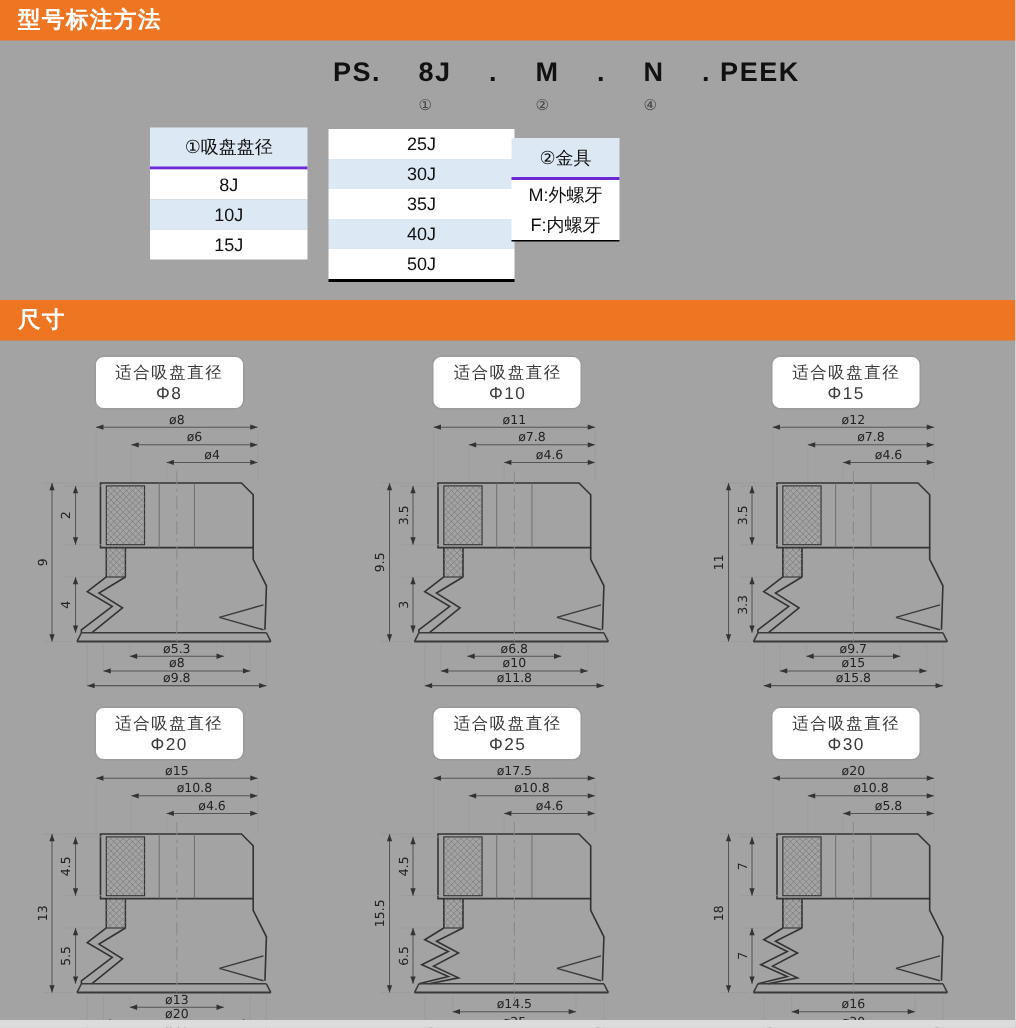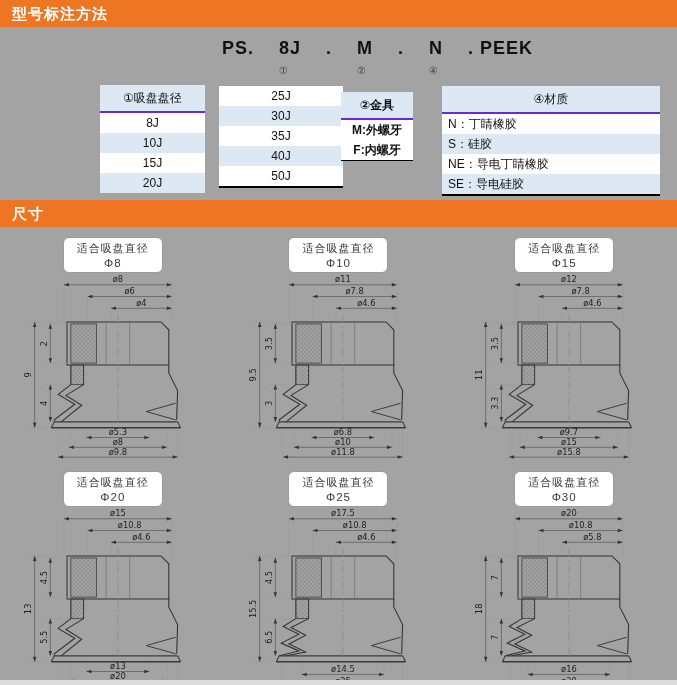--- a/index.html
+++ b/index.html
@@ -15,21 +15,21 @@
   .seg-text{font-size:18px;font-weight:bold;letter-spacing:1px;white-space:pre;}
   .seg-marker{font-size:10px;color:#444;margin-top:6px;height:12px;}
 
   
   .spec-table{position:absolute;font-size:12px;}
   .th{background:#dce9f5;border-bottom:2px solid #6d28d9;height:26px;line-height:26px;text-align:center;}
   .tr{height:20px;line-height:20px;text-align:center;background:#fff;}
   .tr.alt{background:#dce9f5;}
   .spec-table.left-rows .tr{text-align:left;padding-left:6px;}
   .bot2{border-bottom:2px solid #000;}
-  .bot1{border-bottom:1.5px solid #000;font-weight:bold;}
+  .bot1{border-bottom:1.5px solid #000;}
 
   
   #diagrams-grid{position:absolute;left:0;top:227px;width:677px;height:458px;
     display:grid;grid-template-columns:repeat(3,1fr);grid-template-rows:repeat(2,1fr);}
   .cell{display:flex;flex-direction:column;align-items:center;}
   .dlabel{margin-top:10px;border:1px solid #9a9a9a;border-radius:6px;background:#fff;
     padding:3px 10px;text-align:center;color:#3a3a3a;min-width:78px;}
   .dlabel .l1{font-size:11px;letter-spacing:1px;}
   .dlabel .l2{font-size:11.5px;margin-top:1px;letter-spacing:1px;}
   .cell svg{margin-top:2px;}
@@ -74,40 +74,32 @@
         <span class="seg-text">. PEEK</span>
         <span class="seg-marker"></span>
       </div>
     </div>
 
   <div id="table-diameter" class="spec-table" style="left:100px;top:85px;width:105px;">
       <div class="th">①吸盘盘径</div>
       <div class="tr">8J</div>
       <div class="tr alt">10J</div>
       <div class="tr">15J</div>
-      <div class="tr alt">20J</div>
     </div>
   <div id="list-diameter" class="spec-table bot2" style="left:219px;top:86px;width:124px;">
       <div class="tr">25J</div>
       <div class="tr alt">30J</div>
       <div class="tr">35J</div>
       <div class="tr alt">40J</div>
       <div class="tr">50J</div>
     </div>
   <div id="table-fitting" class="spec-table bot1" style="left:341px;top:92px;width:72px;">
       <div class="th">②金具</div>
       <div class="tr">M:外螺牙</div>
       <div class="tr">F:内螺牙</div>
-    </div>
-  <div id="table-material" class="spec-table left-rows bot2" style="left:442px;top:86px;width:218px;">
-      <div class="th">④材质</div>
-      <div class="tr">N：丁睛橡胶</div>
-      <div class="tr alt">S：硅胶</div>
-      <div class="tr">NE：导电丁睛橡胶</div>
-      <div class="tr alt">SE：导电硅胶</div>
     </div>
 
   <div class="orange-bar" style="top:200px">
     <span class="bar-title">尺寸</span>
   </div>
 
   <div id="diagrams-grid">
       <div class="cell">
         <div class="dlabel">
           <div class="l1">适合吸盘直径</div>

